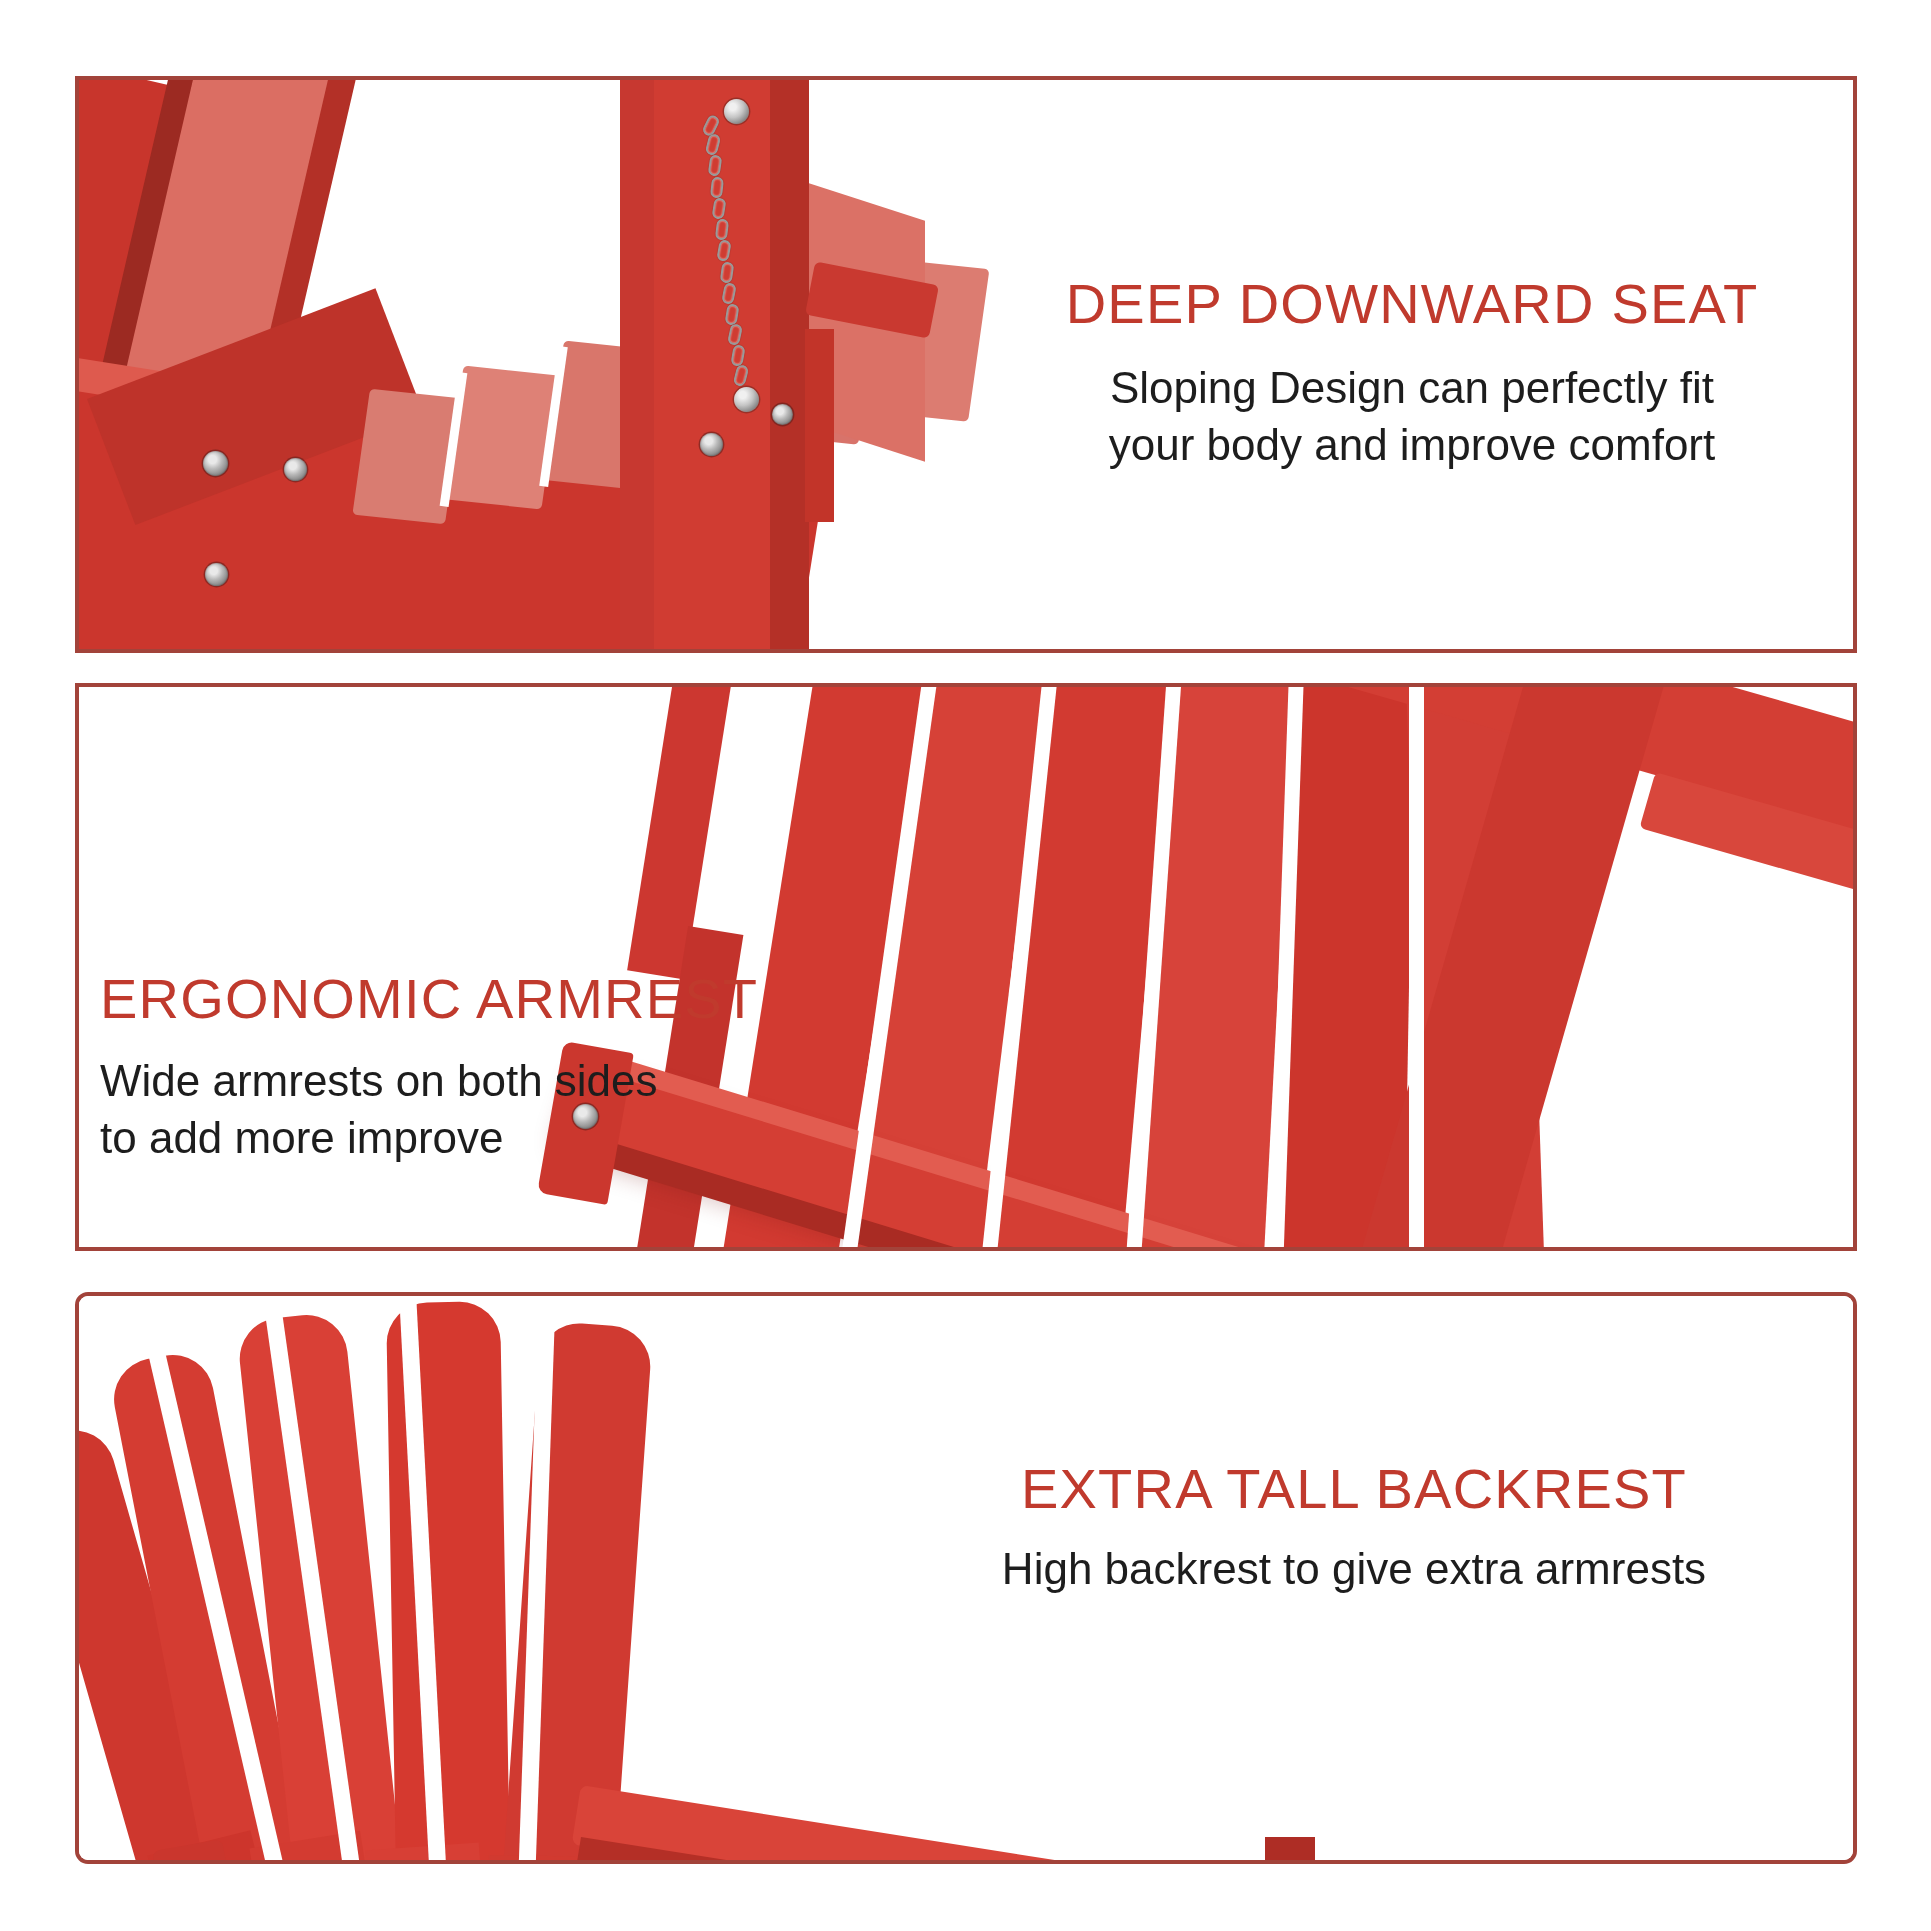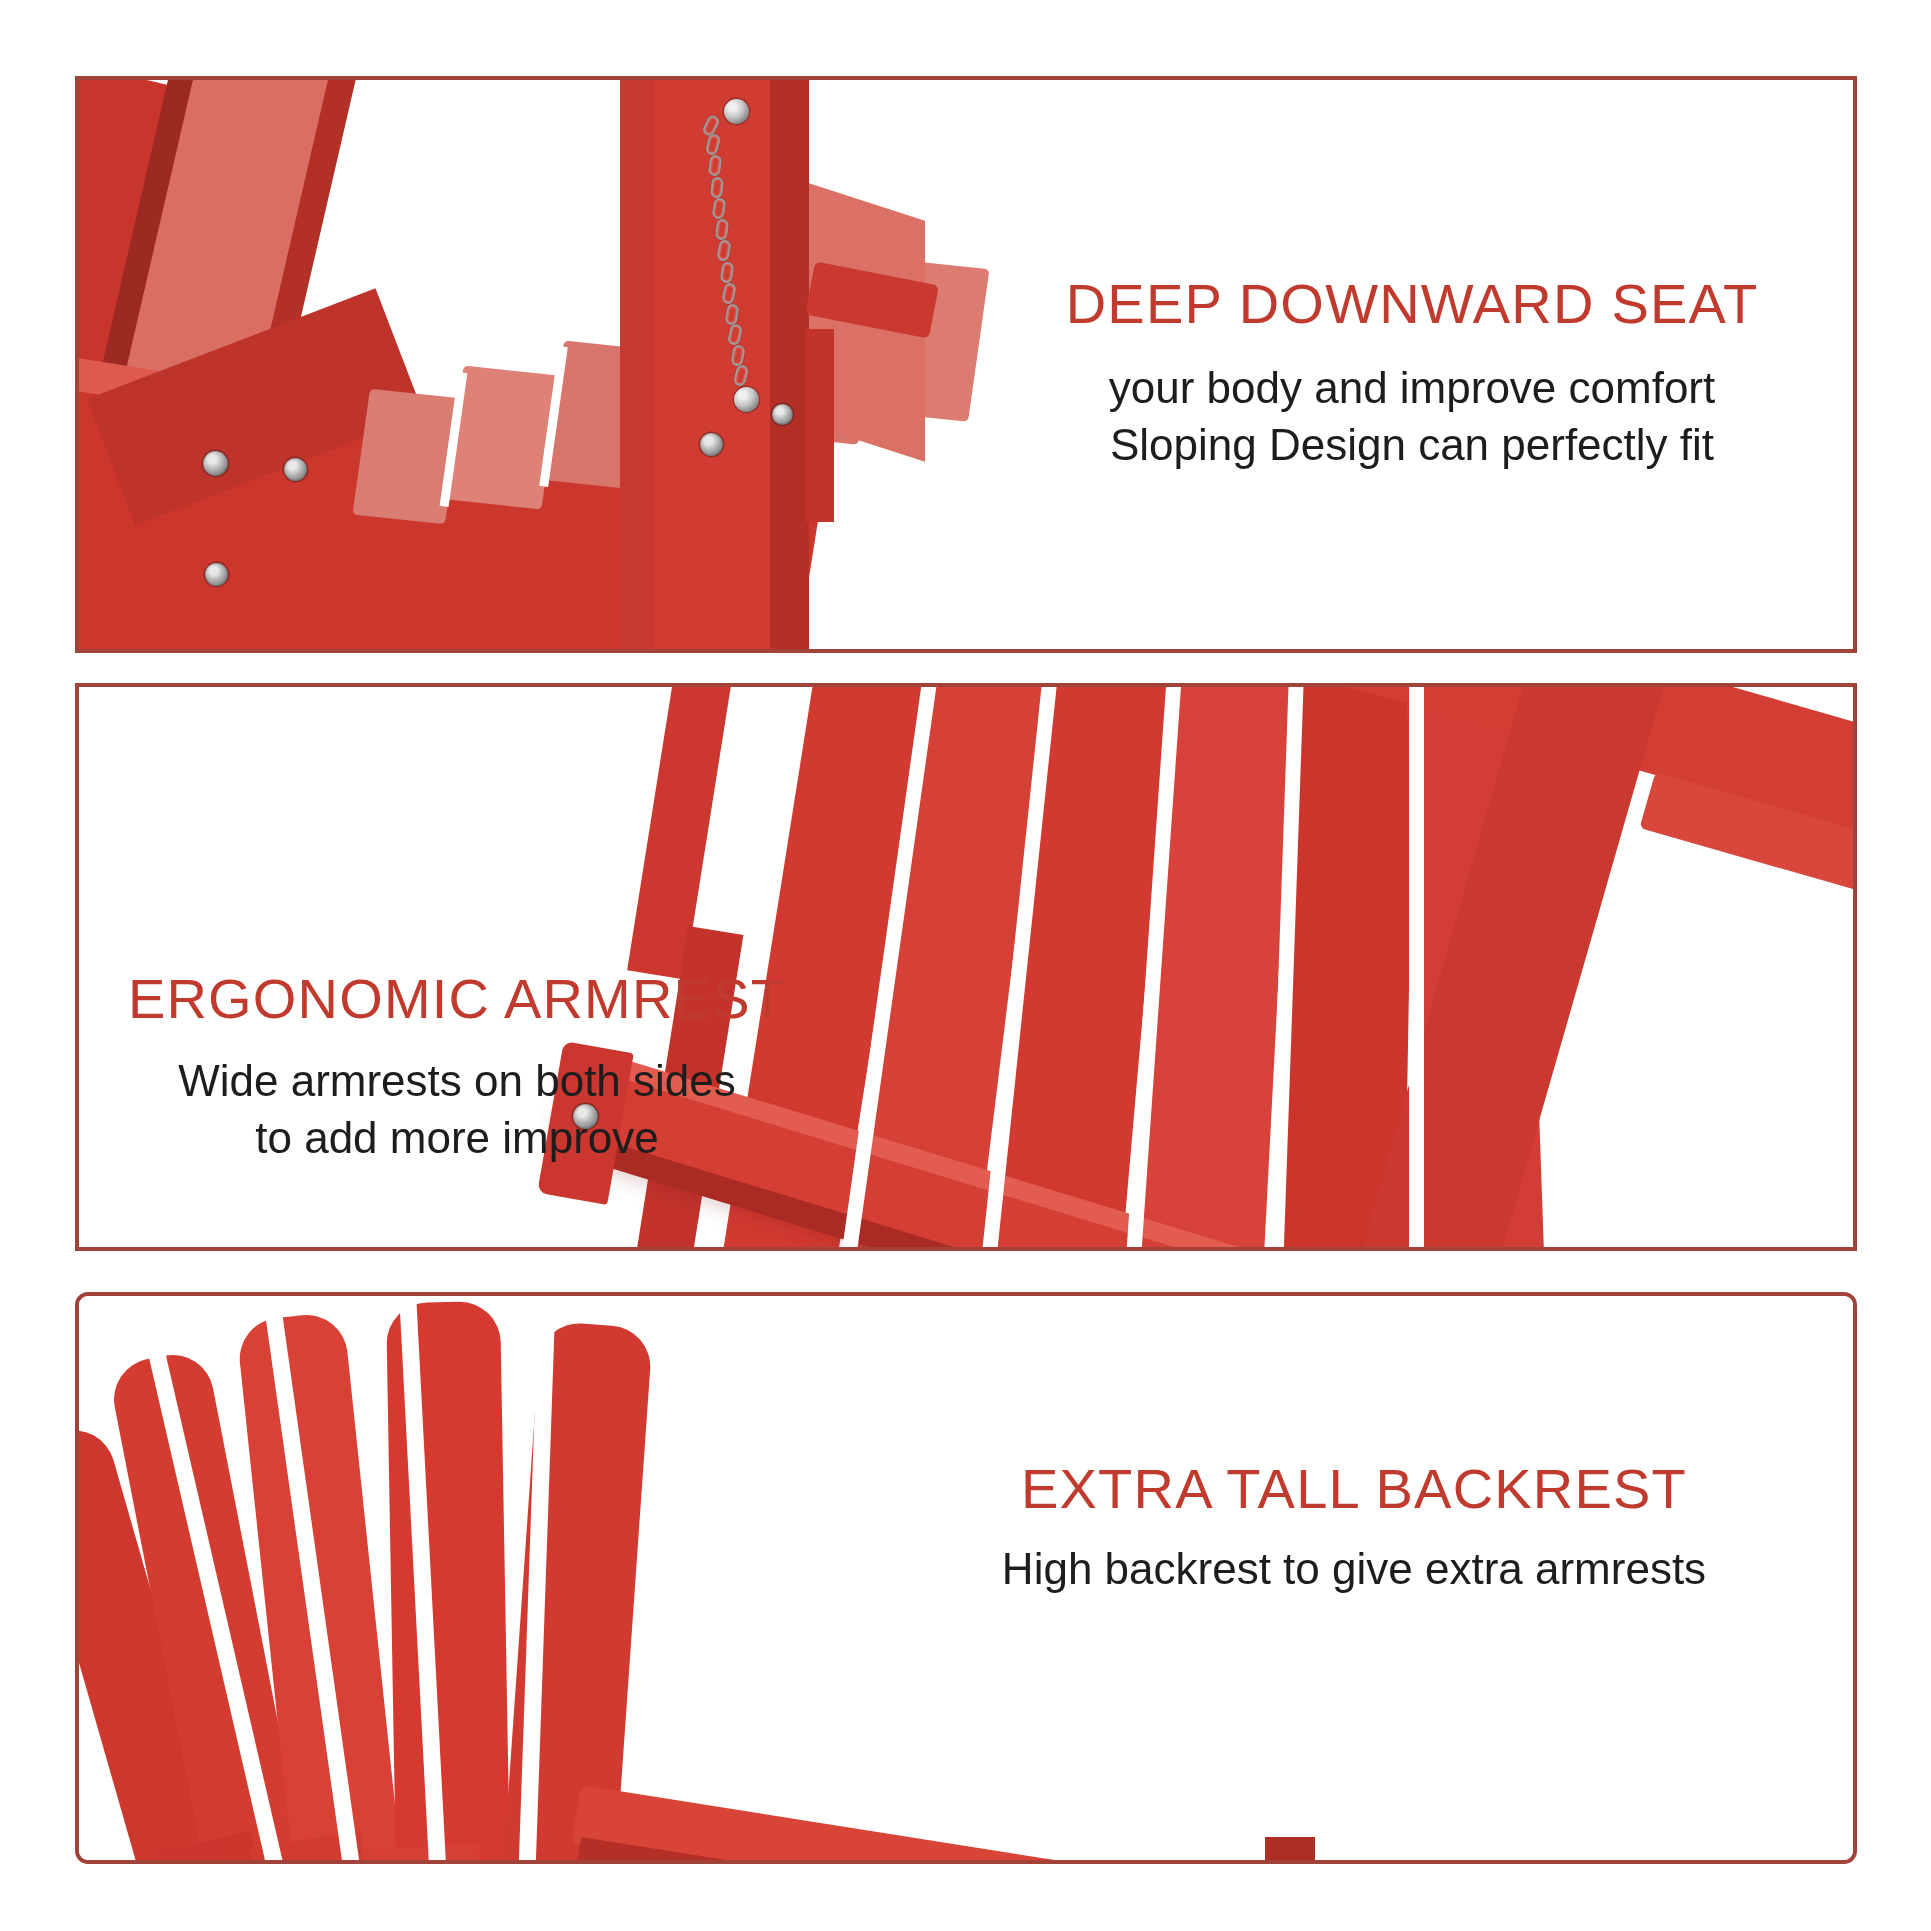--- a/index.html
+++ b/index.html
@@ -37,21 +37,21 @@
     line-height: 1.05;
   }
   .body-line {
     color: #1d1d1d;
     font-size: 44px;
     font-weight: 400;
     line-height: 1.30;
     white-space: nowrap;
   }
   .al-center { text-align: center; }
-  .al-left   { text-align: center; }
+  .al-left   { text-align: left; }
 
   #text-1 { left: 908px; top: 195px; width: 850px; }
   #text-1 .headline { margin-bottom: 25px; }
 
   
   .ph { position: absolute; inset: 0; background: #fff; }
 
   .grain {
     background-image:
       radial-gradient(circle at 11% 23%, rgba(255,255,255,.16) 0 1.2px, transparent 1.4px),
@@ -157,22 +157,22 @@
       <div class="screw" style="left:621px; top:353px; width:23px; height:23px;"></div>
       <div class="screw" style="left:693px; top:324px; width:21px; height:21px;"></div>
 
       <div class="grain" style="position:absolute;left:730px;top:122px;width:116px;height:241px;background:#DB7166;transform:skewY(18deg);"></div>
       <div class="grain" style="position:absolute;left:730px;top:193px;width:126px;height:54px;background:#C93930;transform:rotate(11deg);border-radius:5.8px;"></div>
       <div class="grain" style="position:absolute;left:726px;top:249px;width:29px;height:193px;background:#C23429;"></div>
     </div>
 
     <div class="txt al-center" id="text-1">
       <div class="headline">DEEP DOWNWARD SEAT</div>
+      <div class="body-line">Sloping Design can perfectly fit</div>
       <div class="body-line">your body and improve comfort</div>
-      <div class="body-line">Sloping Design can perfectly fit</div>
     </div>
   </div>
 
   <div class="panel" id="panel-2">
     <div class="ph">
 
       <div class="grain bar" style="left:676px;  top:-116px; width:114px; height:966px; background:#D23A31; transform:rotate(9deg);"></div>
       <div class="grain bar" style="left:801px;  top:-135px; width:122px; height:985px; background:#D64137; transform:rotate(7deg);"></div>
       <div class="grain bar" style="left:935px;  top:-145px; width:126px; height:1004px; background:#D23A31; transform:rotate(5deg);"></div>
       <div class="grain bar" style="left:1072px; top:-145px; width:124px; height:1004px; background:#D7433A; transform:rotate(3deg);"></div>

